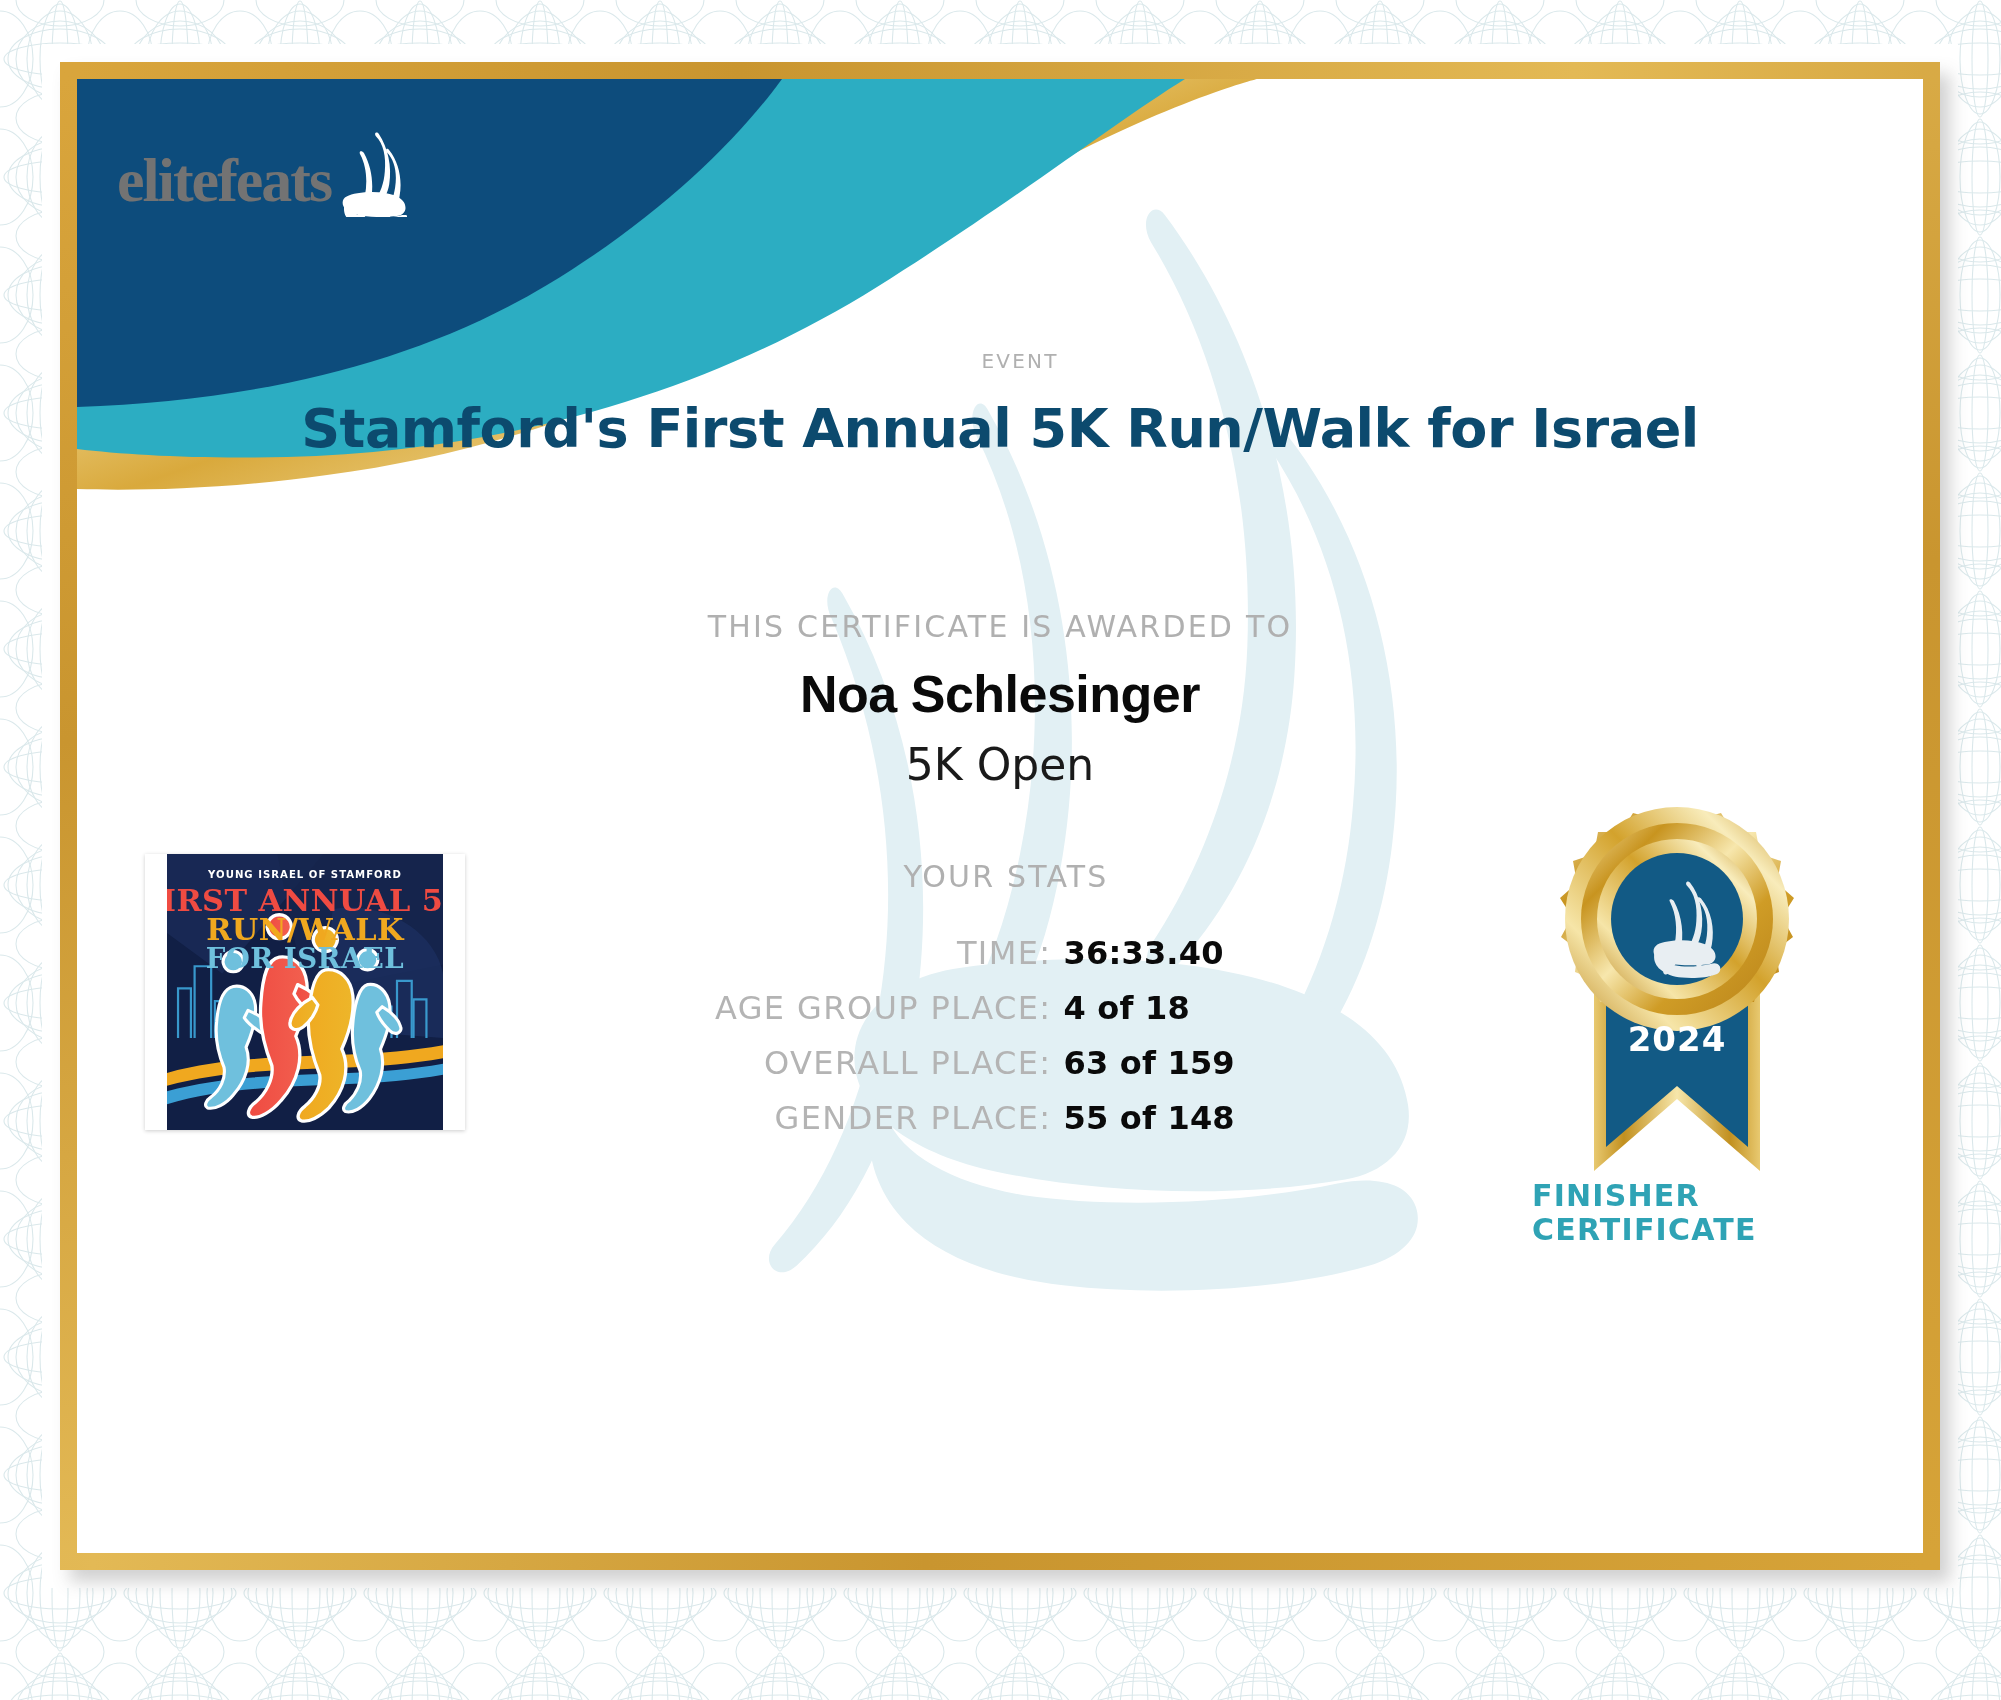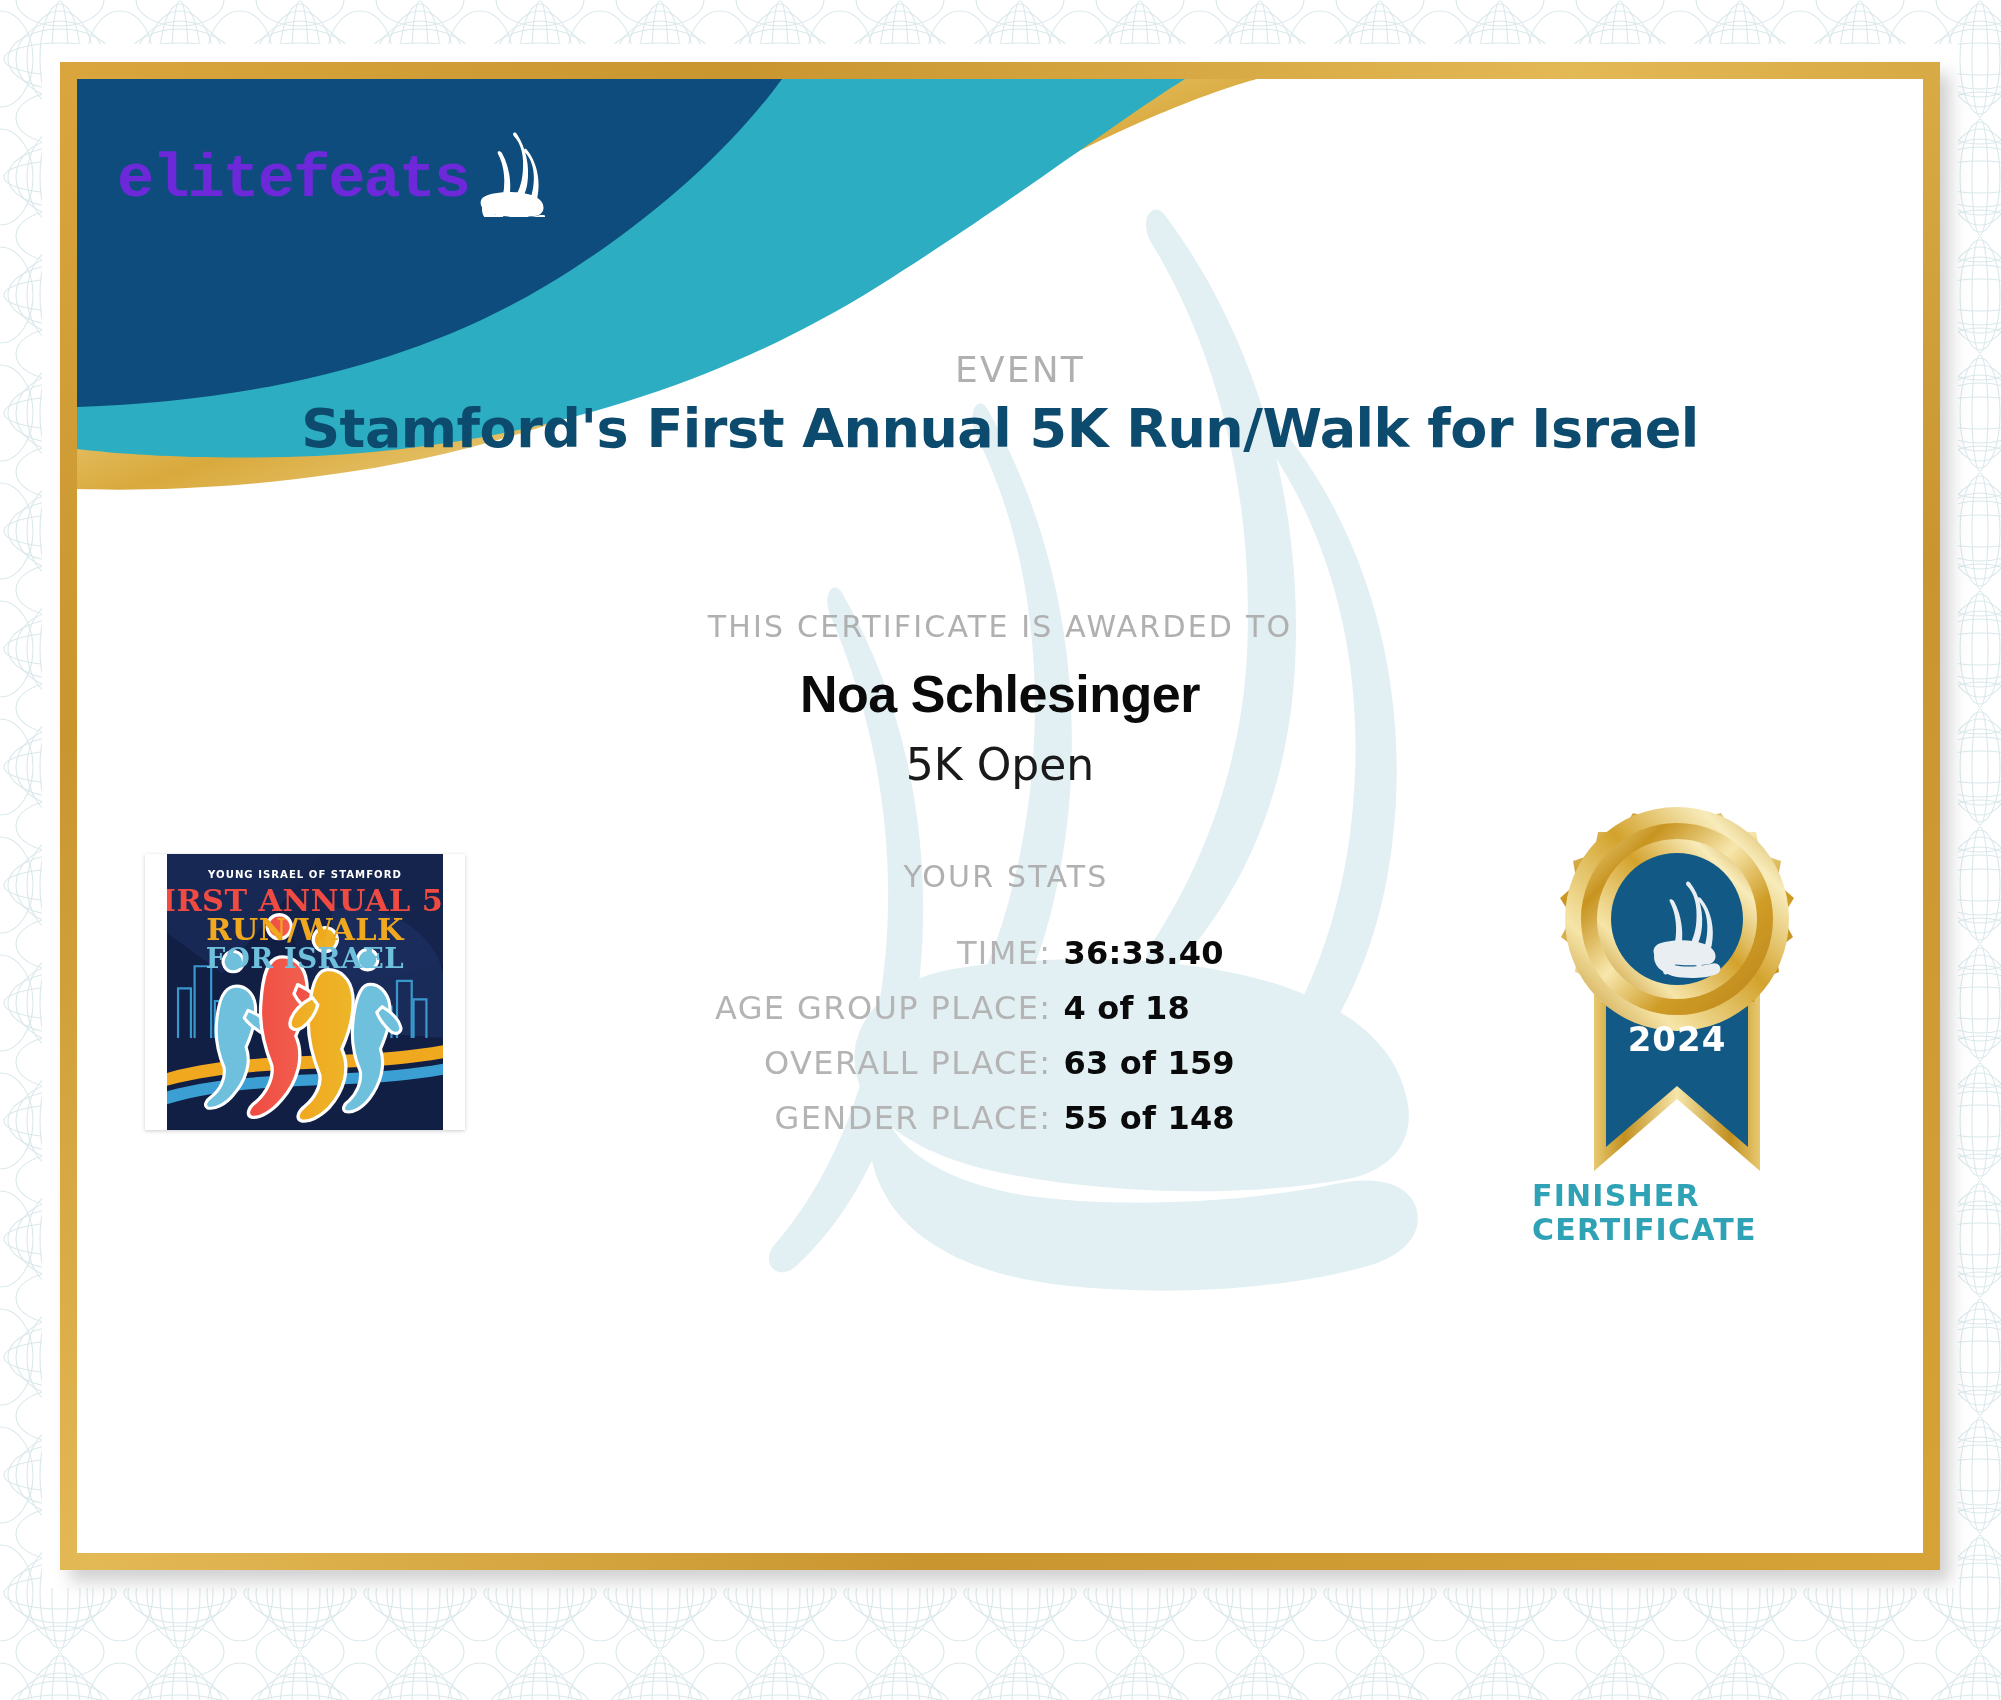--- a/index.html
+++ b/index.html
@@ -76,44 +76,44 @@
   #brand {
     position: absolute;
     left: 40px;
     top: 52px;
     display: flex;
     align-items: flex-end;
     gap: 2px;
     z-index: 5;
   }
   #brand-text {
-    font-family: Liberation Mono, monospace;
+    font-family: Liberation Serif, serif;
     font-weight: bold;
     font-size: 62px;
-    color: #6d28d9;
+    color: #737373;
     letter-spacing: -2.0px;
     line-height: 1;
   }
   #brand-wing { width: 74px; height: 86px; margin-bottom: -6px; }
 
   
   .content {
     position: absolute;
     left: 0;
     right: 0;
     text-align: center;
   }
   .label-muted {
     color: #b0b0b0;
     font-family: "DejaVu Sans", sans-serif;
     letter-spacing: 2.2px;
     font-weight: normal;
   }
 
-  #event-label { top: 270px; font-size: 36px; padding-left: 40px; }
+  #event-label { top: 270px; font-size: 20px; padding-left: 40px; }
   #event-name {
     top: 318px;
     font-family: "DejaVu Sans", sans-serif;
     font-weight: bold;
     font-size: 54px;
     color: #0c4a6e;
     letter-spacing: -0.5px;
   }
 
   #awarded-label { top: 530px; font-size: 30px; }

